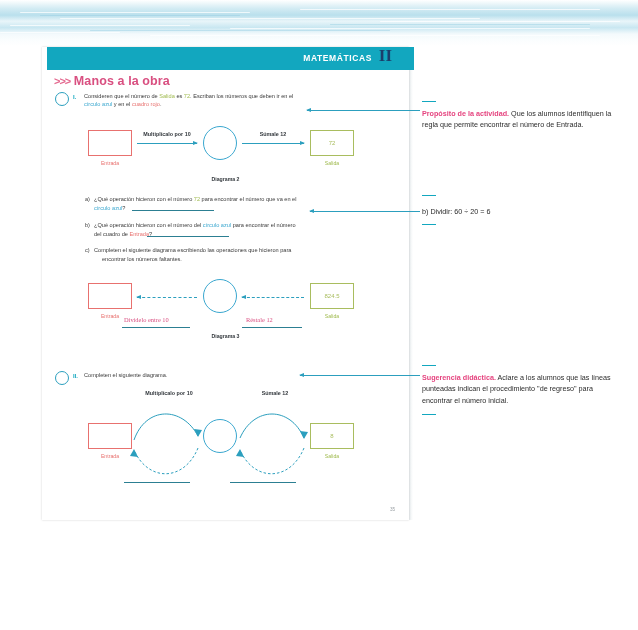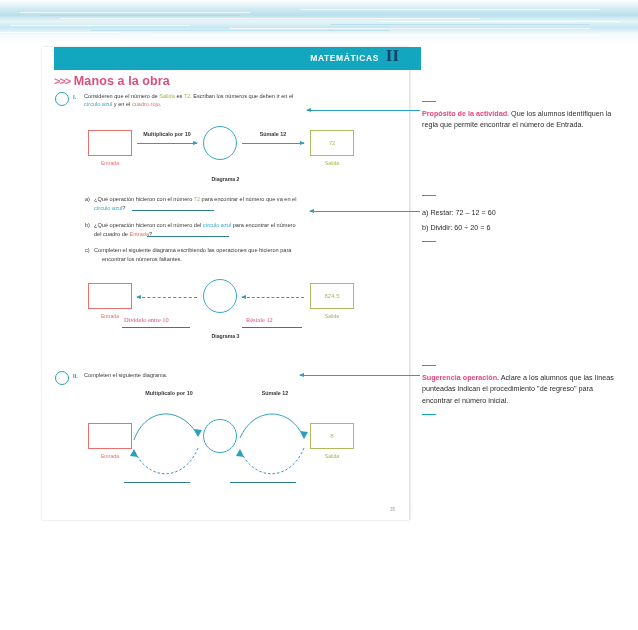--- a/index.html
+++ b/index.html
@@ -34,21 +34,21 @@
     background:#ffffff;
     box-shadow:0 0 2px rgba(0,0,0,.18);
   }
   #sheet-edge{
     position:absolute;left:409px;top:47px;width:4px;height:473px;
     background:linear-gradient(to right,#e9eef0,#ffffff);
   }
 
   
   #hdr{
-    position:absolute;left:12px;top:0;width:367px;height:23px;
+    position:absolute;left:5px;top:0;width:367px;height:23px;
     background:#12a7bf;
   }
   #hdr .mt{
     position:absolute;right:42px;top:6px;
     color:#ffffff;font-size:8.5px;letter-spacing:.6px;font-weight:600;
   }
   #hdr .rn{
     position:absolute;right:22px;top:-1px;
     color:#1b3f6b;font-size:17px;font-family:"Liberation Serif", serif;font-weight:700;
   }
@@ -314,22 +314,21 @@
 <div class="leader" style="left:310px;top:211px;width:110px;"></div>
 <div class="leader" style="left:300px;top:375px;width:120px;"></div>
 
 <div class="note" style="left:422px;top:92px;">
   <div class="rule top"></div>
   <span class="hd">Propósito de la actividad.</span><span> Que los alumnos identifiquen la regla que permite encontrar el número de Entrada.</span>
 </div>
 
 <div class="note" style="left:422px;top:186px;">
   <div class="rule top"></div>
-  <div style="margin-top:5px;">a) Restar: 72 – 12 = 60</div>
   <div style="margin-top:4px;">b) Dividir: 60 ÷ 20 = 6</div>
   <div class="rule bot" style="position:relative;margin-top:7px;"></div>
 </div>
 
 <div class="note" style="left:422px;top:356px;">
   <div class="rule top"></div>
-  <span class="hd">Sugerencia operación.</span><span> Aclare a los alumnos que las líneas punteadas indican el procedimiento "de regreso" para encontrar el número inicial.</span>
+  <span class="hd">Sugerencia didáctica.</span><span> Aclare a los alumnos que las líneas punteadas indican el procedimiento "de regreso" para encontrar el número inicial.</span>
   <div class="rule bot" style="position:relative;margin-top:8px;"></div>
 </div>
 
 </body></html>

